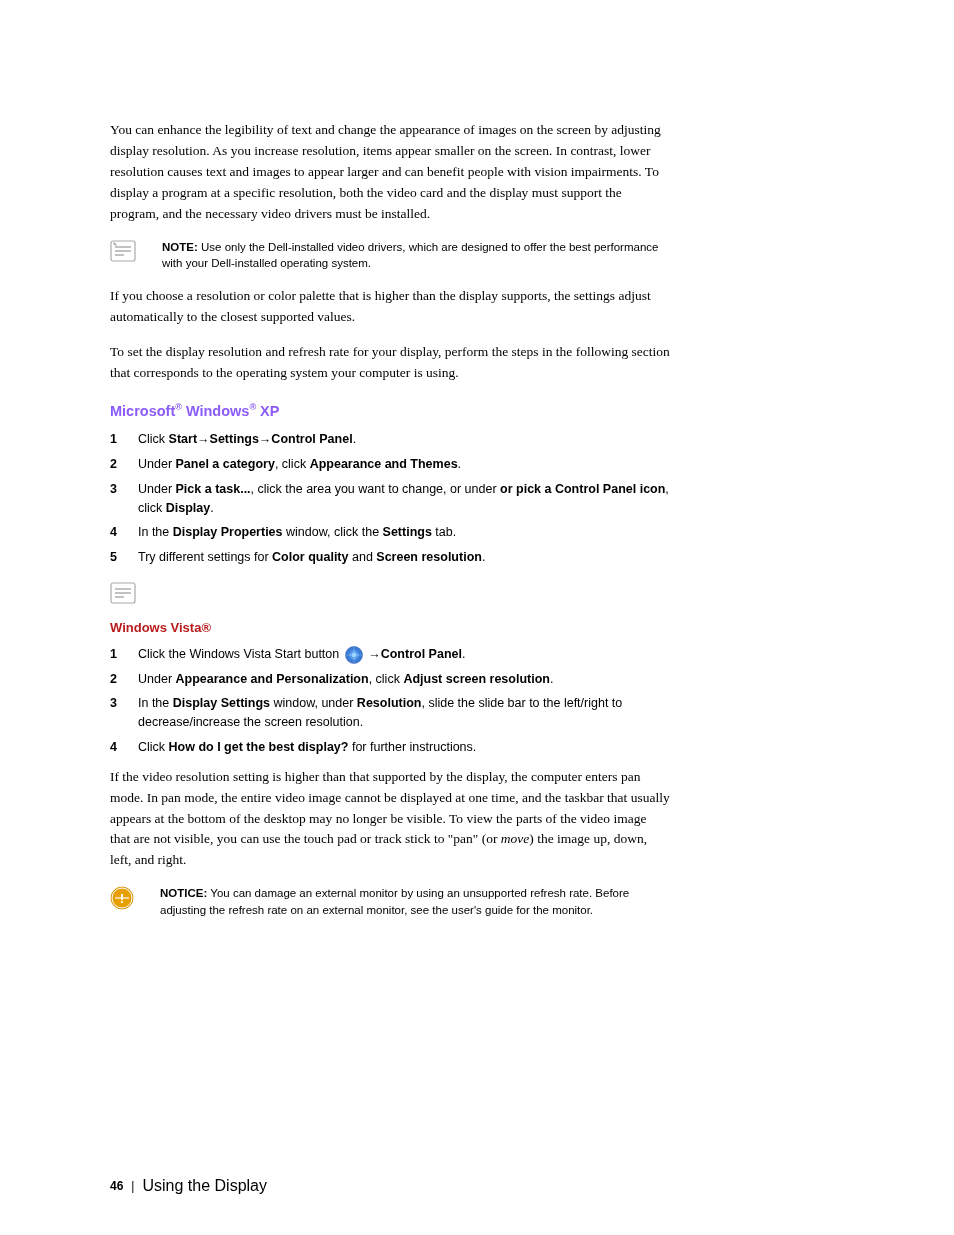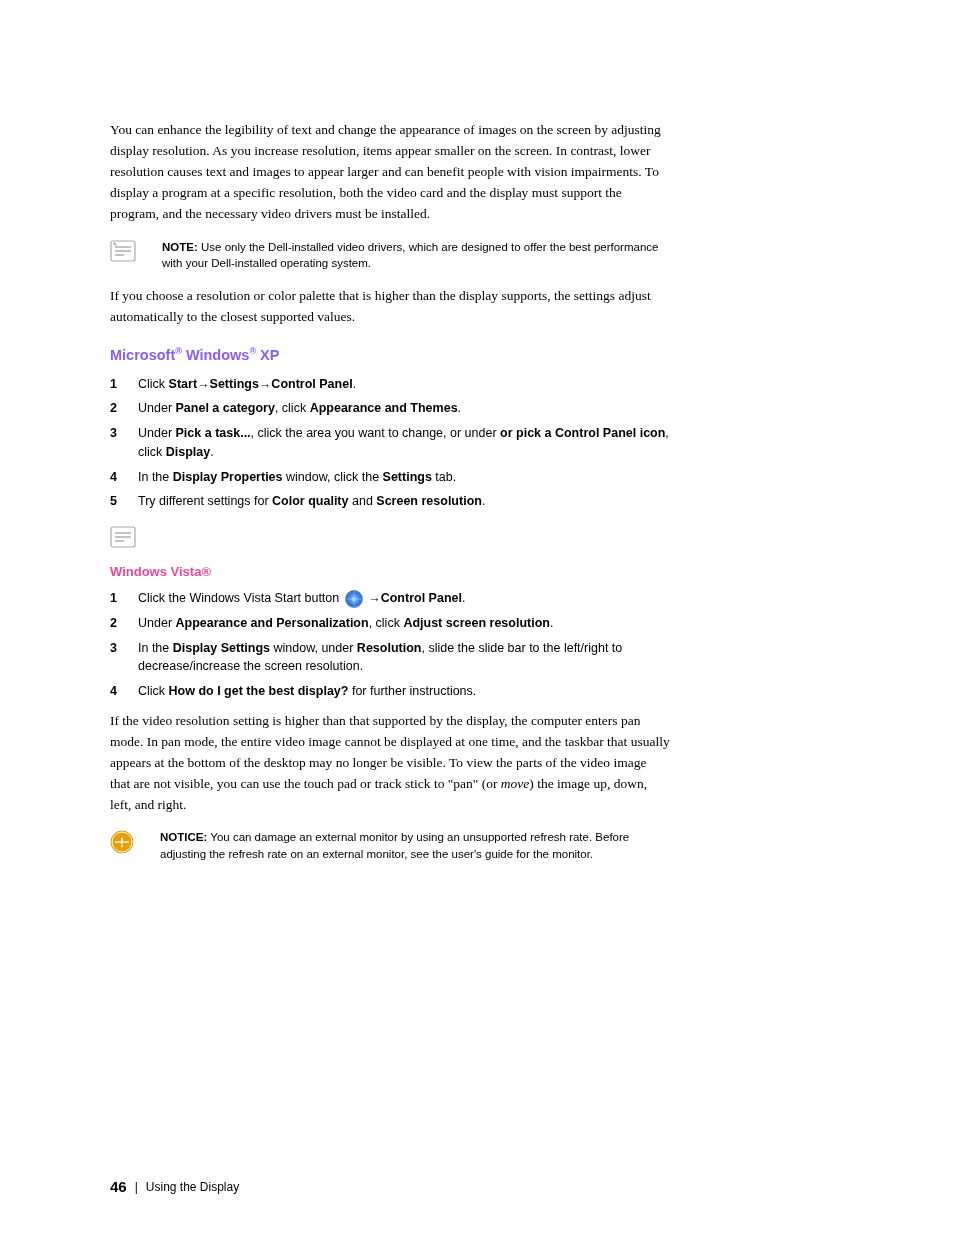--- a/index.html
+++ b/index.html
@@ -71,21 +71,21 @@
     .section-heading sup {
       font-size: 9px;
       vertical-align: super;
     }
     .subsection-heading {
       font-family: Arial, Helvetica, sans-serif;
       font-size: 13px;
       font-weight: bold;
       margin-bottom: 10px;
       margin-top: 16px;
-      color: #ec4899;
+      color: #b91c1c;
     }
     ol.steps {
       margin-left: 0;
       padding-left: 0;
       list-style: none;
       margin-bottom: 10px;
     }
     ol.steps li {
       display: flex;
       align-items: flex-start;
@@ -111,33 +111,33 @@
       position: absolute;
       bottom: 40px;
       left: 110px;
       right: 110px;
       display: flex;
       align-items: center;
       gap: 0;
     }
     .footer-page-num {
       font-family: Arial, Helvetica, sans-serif;
-      font-size: 15px;
+      font-size: 12px;
       font-weight: bold;
       color: #000;
     }
     .footer-separator {
       font-family: Arial, Helvetica, sans-serif;
       font-size: 12px;
       color: #000;
       margin: 0 8px;
     }
     .footer-section {
       font-family: Arial, Helvetica, sans-serif;
-      font-size: 12px;
+      font-size: 16px;
       color: #000;
     }
   </style>
 </head>
 <body>
 
 <div class="page">
 
   <p class="body-text">You can enhance the legibility of text and change the appearance of images on the screen by adjusting display resolution. As you increase resolution, items appear smaller on the screen. In contrast, lower resolution causes text and images to appear larger and can benefit people with vision impairments. To display a program at a specific resolution, both the video card and the display must support the program, and the necessary video drivers must be installed.</p>
 
@@ -151,20 +151,21 @@
         <text x="3" y="6" font-size="5" fill="#555" font-family="Arial">✎</text>
       </svg>
     </div>
     <p class="note-text">
       <strong>NOTE:</strong> <span>Use only the Dell-installed video drivers, which are designed to offer the best performance with your Dell-installed operating system.</span>
     </p>
   </div>
 
   <p class="body-text">If you choose a resolution or color palette that is higher than the display supports, the settings adjust automatically to the closest supported values.</p>
 
+  <p class="body-text">To set the display resolution and refresh rate for your display, perform the steps in the following section that corresponds to the operating system your computer is using.</p>
 
   <div class="section-heading">
     <span>Microsoft</span><sup>®</sup><span> Windows</span><sup>®</sup><span> XP</span>
   </div>
 
   <ol class="steps">
     <li>
       <span class="step-num">1</span>
       <span class="step-text">Click <strong>Start</strong>→<strong>Settings</strong>→<strong>Control Panel</strong>.</span>
     </li>

